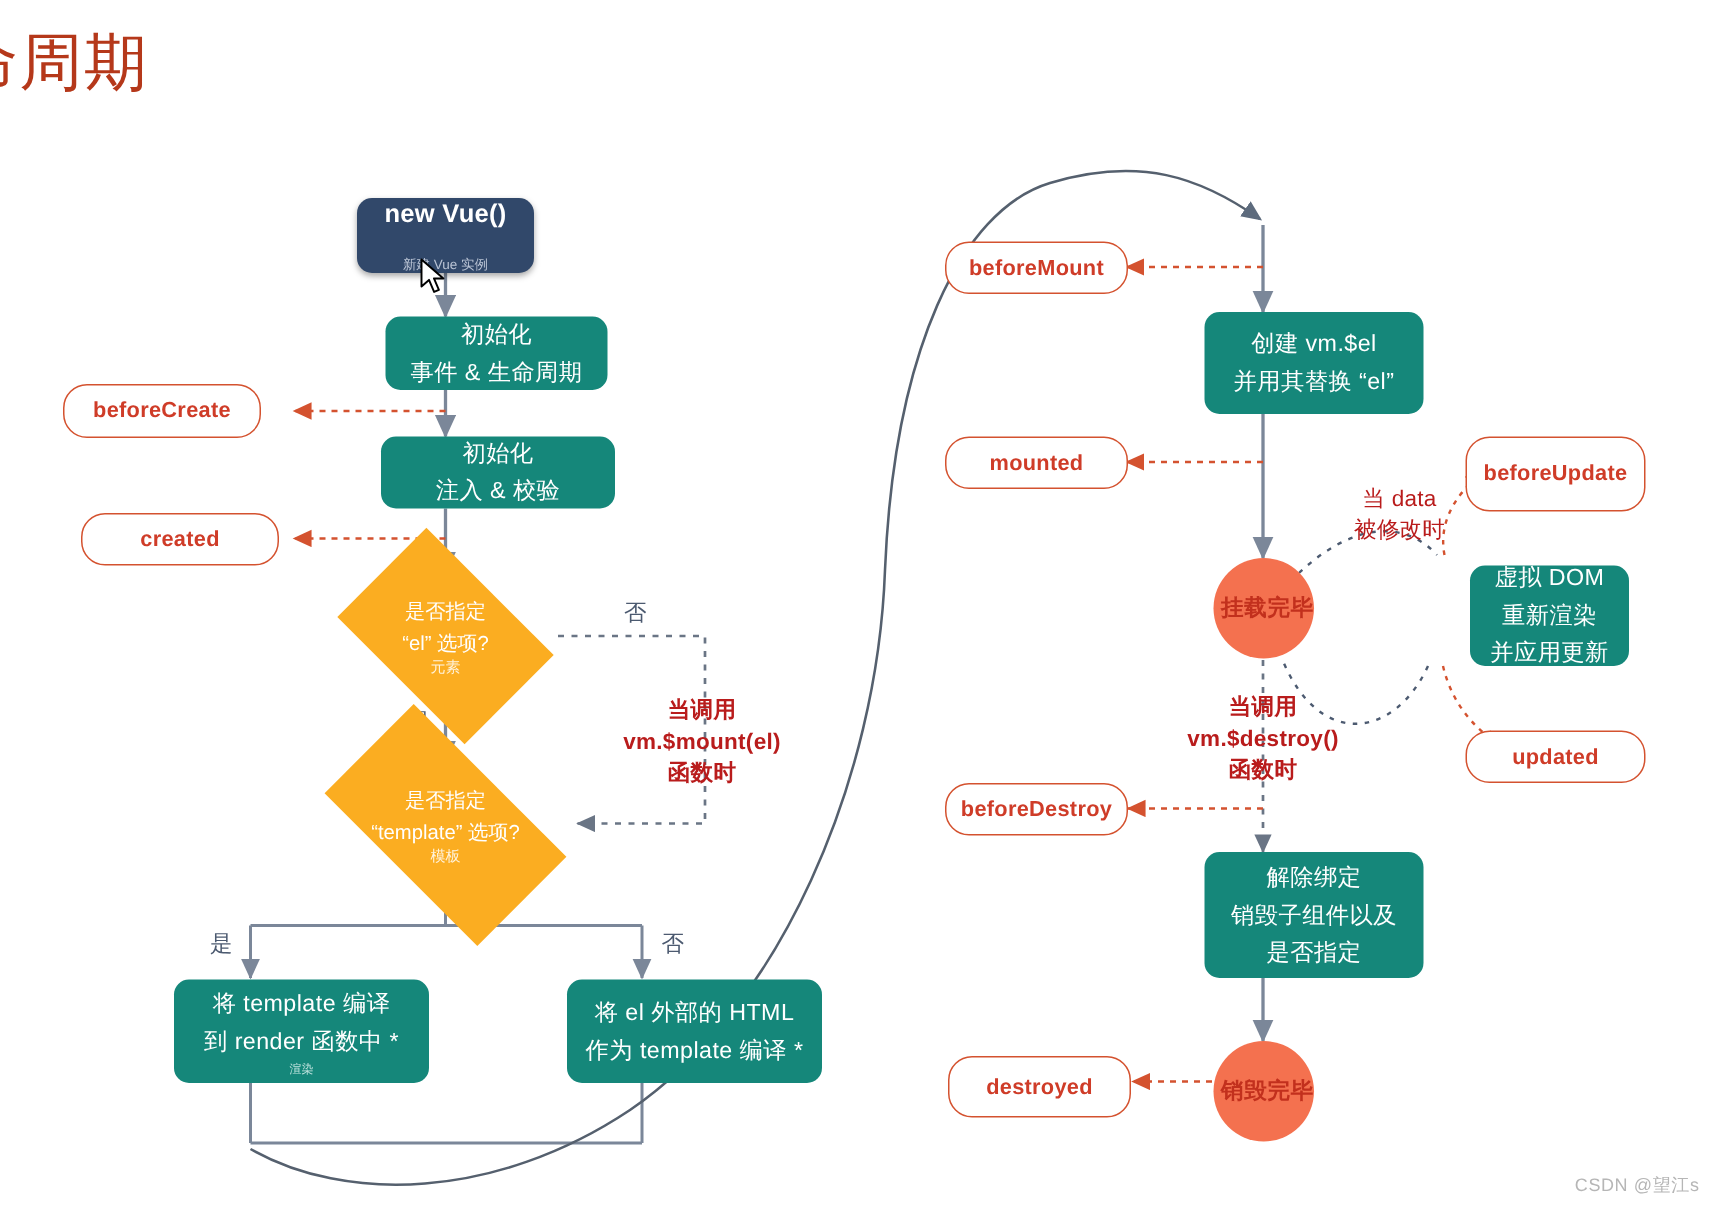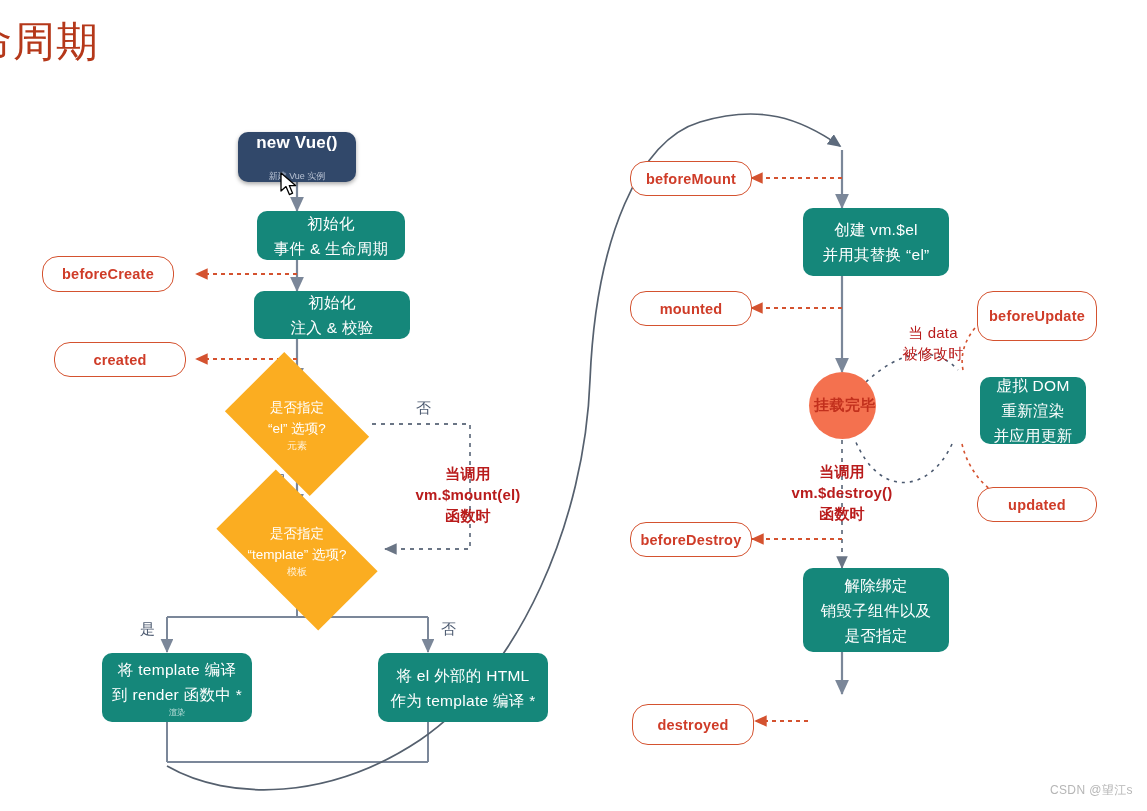--- a/index.html
+++ b/index.html
@@ -222,21 +222,21 @@
     <div class="dsub">元素</div>
   </div>
 
   <div class="diamond" style="left:225px;top:508px;width:144px;height:84px;">
     <div class="shape"></div>
     <div>是否指定</div>
     <div>“template” 选项?</div>
     <div class="dsub">模板</div>
   </div>
 
-  <div class="node teal" style="left:68px;top:653px;width:150px;height:69px;">
+  <div class="node teal" style="left:82px;top:653px;width:170px;height:69px;">
     <div>将 template 编译</div>
     <div>到 render 函数中 *</div>
     <div class="sub">渲染</div>
   </div>
 
   <div class="node teal" style="left:344px;top:653px;width:170px;height:69px;">
     <div>将 el 外部的 HTML</div>
     <div>作为 template 编译 *</div>
   </div>
 
@@ -270,20 +270,23 @@
     <div>重新渲染</div>
     <div>并应用更新</div>
   </div>
 
   <div class="node teal" style="left:769px;top:568px;width:146px;height:84px;">
     <div>解除绑定</div>
     <div>销毁子组件以及</div>
     <div>是否指定</div>
   </div>
 
+  <div class="node circle" style="left:809px;top:694px;width:67px;height:67px;">
+    <span>销毁完毕</span>
+  </div>
 
   <div class="node hook" style="left:630px;top:161px;width:122px;height:35px;">
     <span>beforeMount</span>
   </div>
   <div class="node hook" style="left:630px;top:291px;width:122px;height:35px;">
     <span>mounted</span>
   </div>
   <div class="node hook" style="left:977px;top:291px;width:120px;height:50px;">
     <span>beforeUpdate</span>
   </div>

